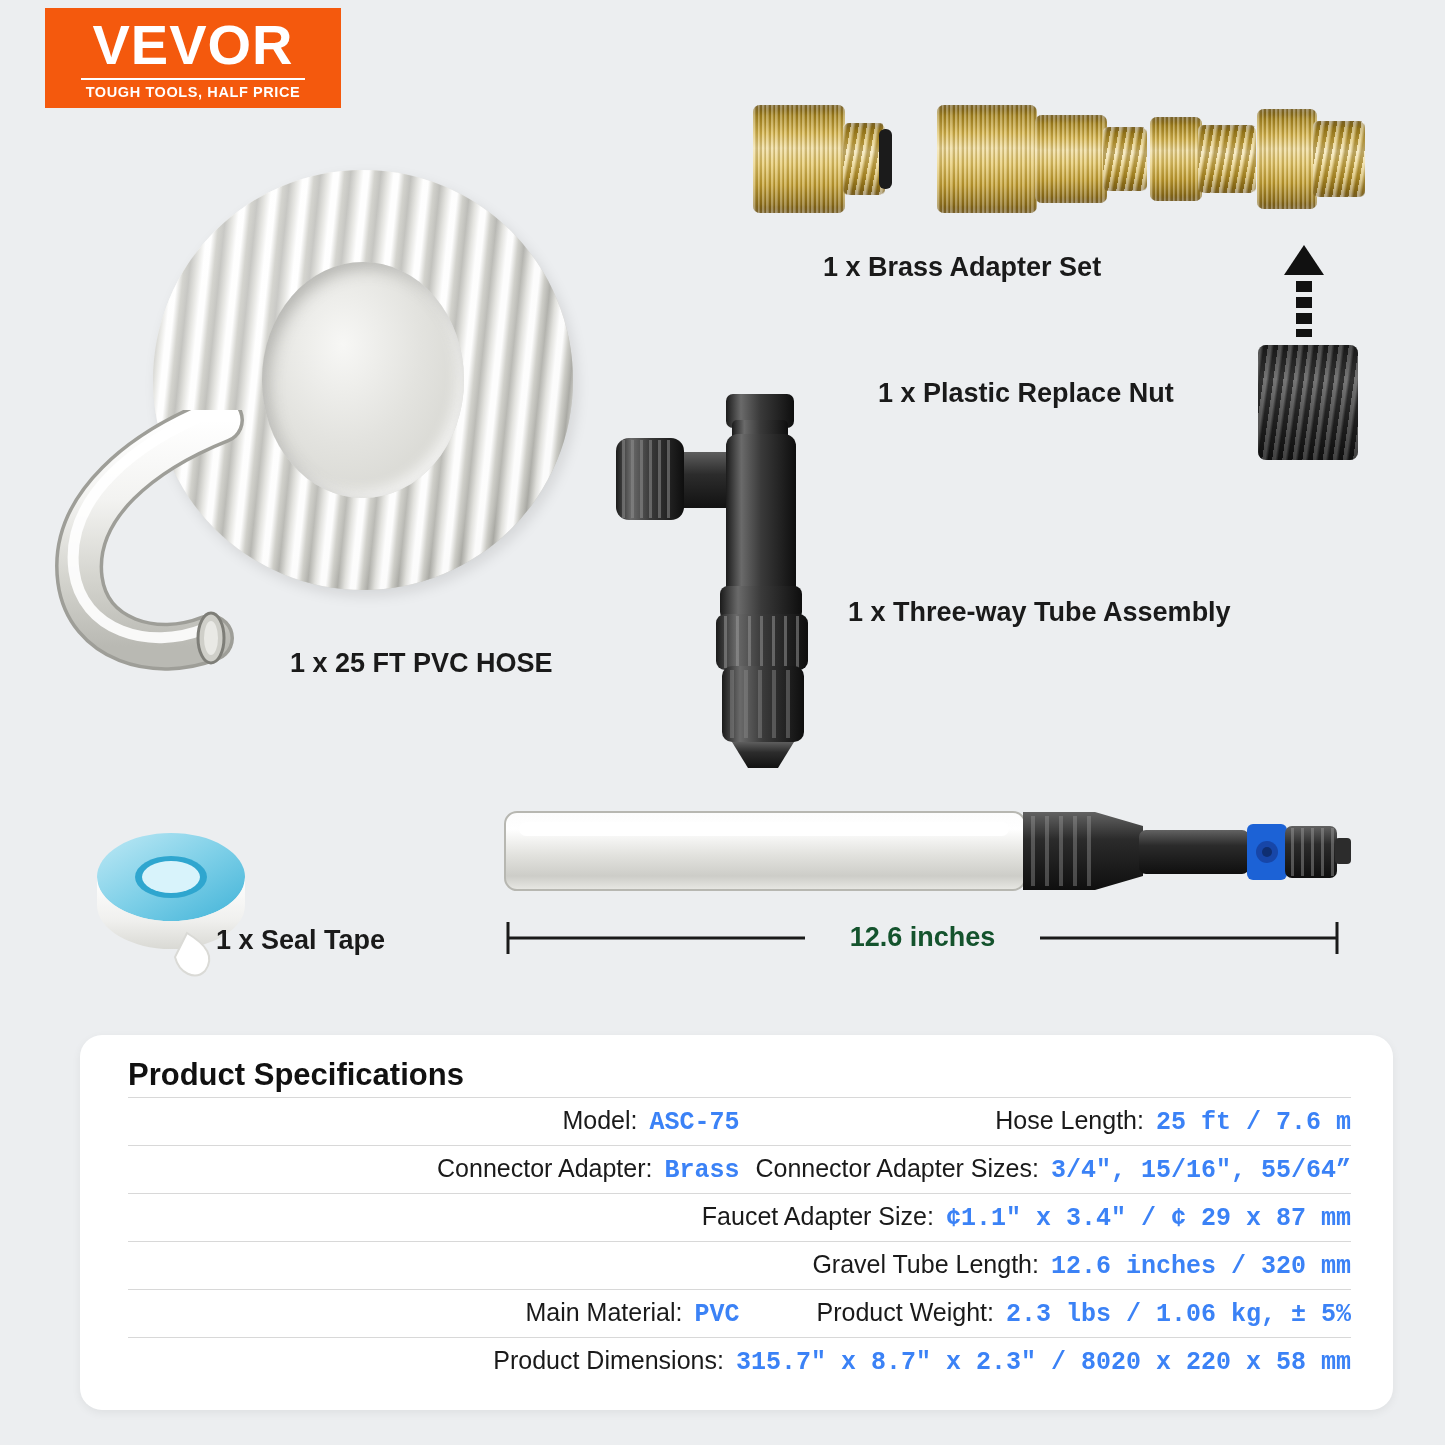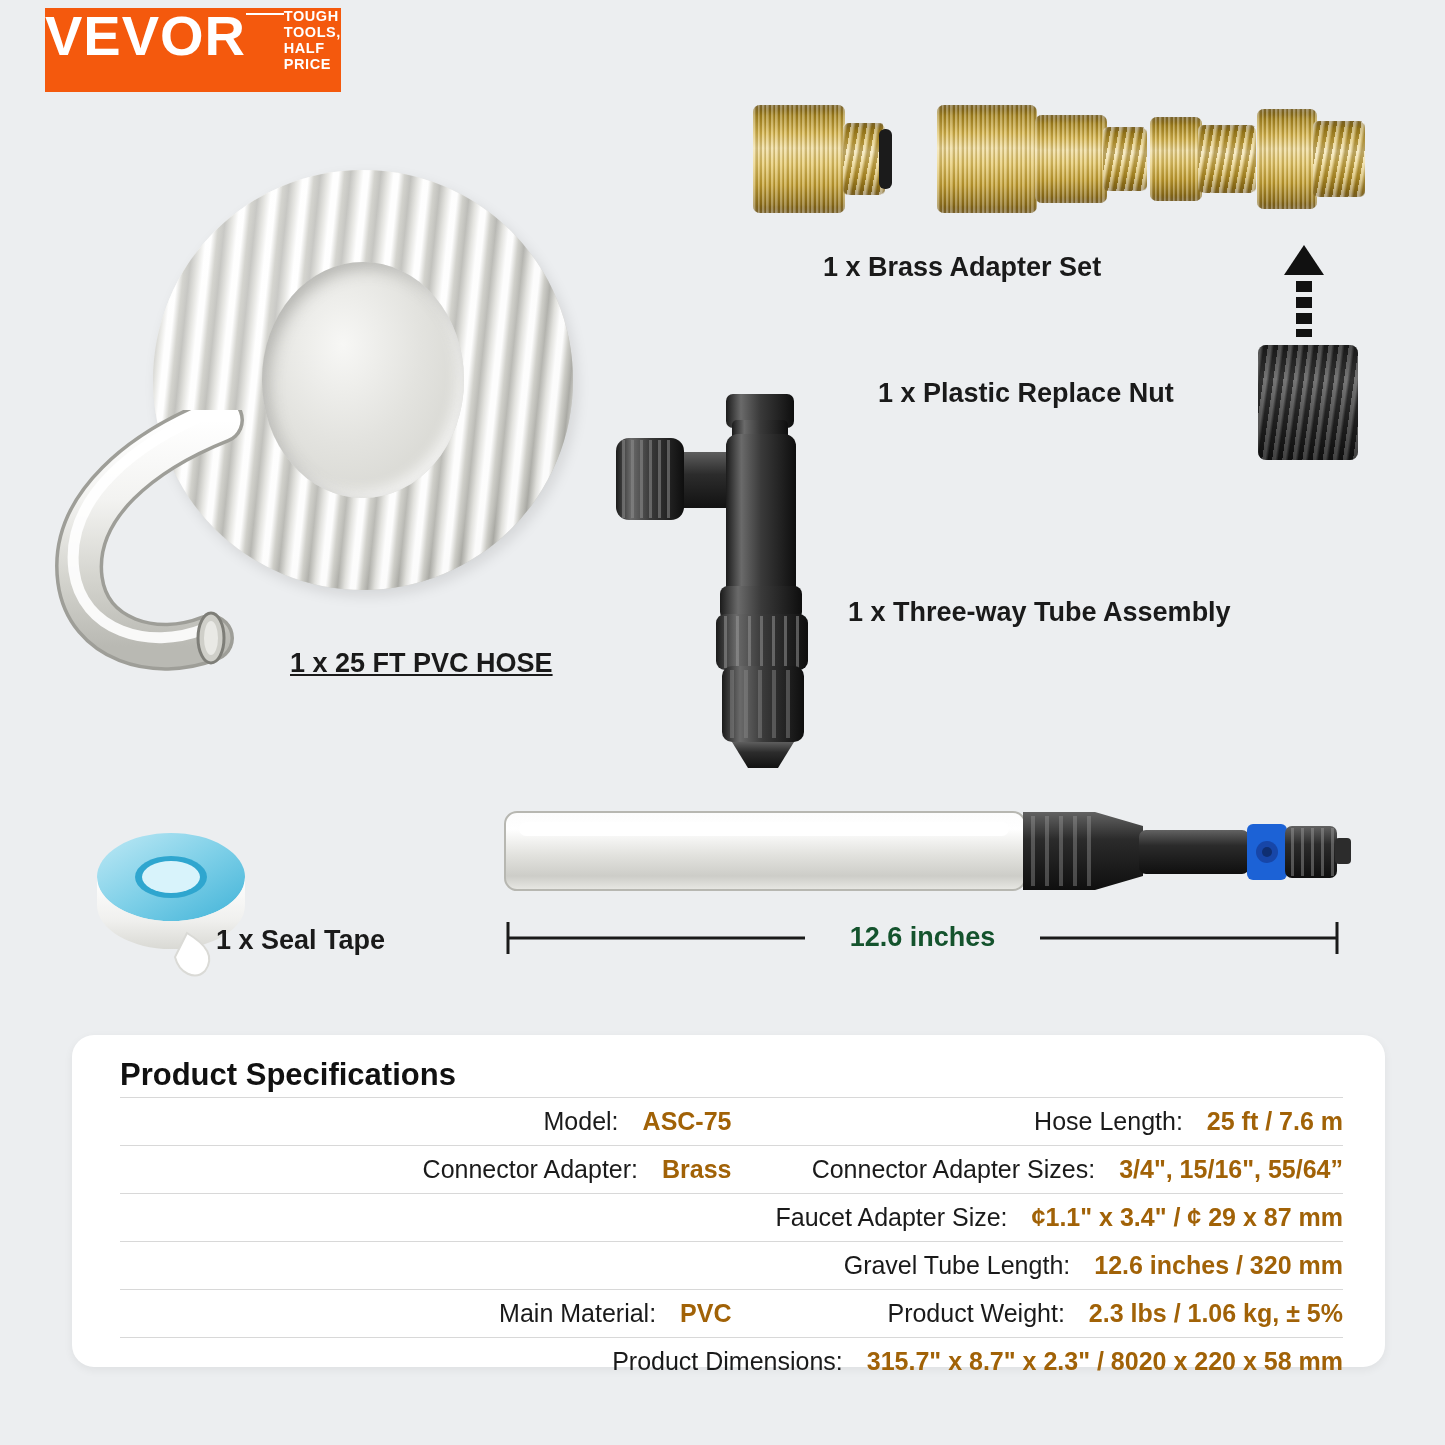--- a/index.html
+++ b/index.html
@@ -14,24 +14,25 @@
     position: relative;
     overflow: hidden;
   }
 
   
   .brand {
     position: absolute;
     left: 45px;
     top: 8px;
     width: 296px;
-    height: 84px;
+    height: 100px;
     background: #f4590d;
     display: flex;
-    flex-direction: row;
+    flex-direction: column;
+    align-items: center;
     justify-content: center;
   }
   .brand-name {
     color: #ffffff;
     font-size: 56px;
     font-weight: bold;
     letter-spacing: 1px;
     line-height: 1;
     font-family: "Liberation Sans", sans-serif;
   }
@@ -230,24 +231,24 @@
     top: 2px;
     text-align: center;
     font-size: 27px;
     font-weight: bold;
     color: #14532d;
   }
 
   
   .spec-card {
     position: absolute;
-    left: 72px;
+    left: 80px;
     top: 1035px;
     width: 1313px;
-    height: 332px;
+    height: 375px;
     background: #ffffff;
     border-radius: 22px;
     box-shadow: 0 3px 10px rgba(0,0,0,0.06);
     padding: 18px 42px 10px 48px;
     box-sizing: border-box;
   }
   .spec-title {
     font-size: 31px;
     font-weight: bold;
     color: #111;
@@ -263,21 +264,21 @@
   .spec-cell {
     display: flex;
     align-items: baseline;
     font-size: 25px;
     white-space: nowrap;
     justify-content: flex-end;
   }
   .spec-cell.half { width: 50%; }
   .spec-cell.full { width: 100%; }
   .spec-key { color: #1a1a1a; }
-  .spec-val { color: #a16207; font-weight: bold; margin-left: 24px; }
+  .spec-val { color: #3b82f6; font-weight: bold; margin-left: 12px; font-family: Liberation Mono, monospace; }
 </style>
 </head>
 <body>
 
 <div class="brand">
   <div class="brand-name">VEVOR</div>
   <div class="brand-rule"></div>
   <div class="brand-tag">TOUGH TOOLS, HALF PRICE</div>
 </div>
 
@@ -297,21 +298,21 @@
         </linearGradient>
       </defs>
       <path d="M170 10 C 95 40, 20 95, 30 170 C 38 230, 105 250, 160 228" fill="none" stroke="#9e9e98" stroke-width="48" stroke-linecap="round"></path>
       <path d="M170 10 C 95 40, 20 95, 30 170 C 38 230, 105 250, 160 228" fill="none" stroke="url(#tubeg)" stroke-width="41" stroke-linecap="round"></path>
       <path d="M170 10 C 95 40, 20 95, 30 170 C 38 230, 105 250, 160 228" fill="none" stroke="rgba(255,255,255,0.9)" stroke-width="11" stroke-linecap="round" transform="translate(-6,-9)"></path>
       <ellipse cx="161" cy="228" rx="13" ry="25" fill="#cfcfc9" stroke="#7e7e78" stroke-width="3"></ellipse>
       <ellipse cx="161" cy="228" rx="7" ry="17" fill="#e9e9e5"></ellipse>
     </svg>
   </div>
 </div>
-<div class="label" style="left:290px; top:648px;text-decoration:underline;">1 x 25 FT PVC HOSE</div>
+<div class="label" style="left:290px; top:648px;">1 x 25 FT PVC HOSE</div>
 
 <div class="brass-row">
 
   <div class="brass" style="left:8px; width:92px;">
     <div class="knurl"></div>
   </div>
   <div class="brass" style="left:98px; width:42px; top:18px; height:72px;">
     <div class="thread"></div>
   </div>
   <div class="oring" style="left:134px;"></div>

